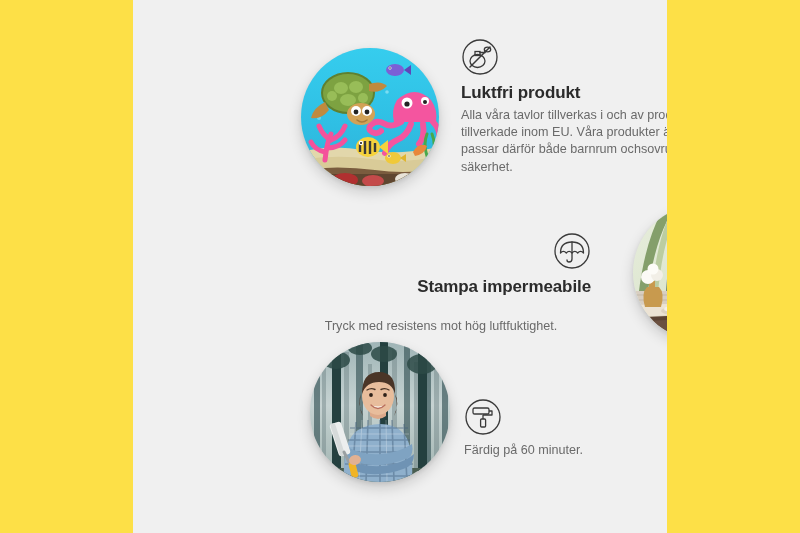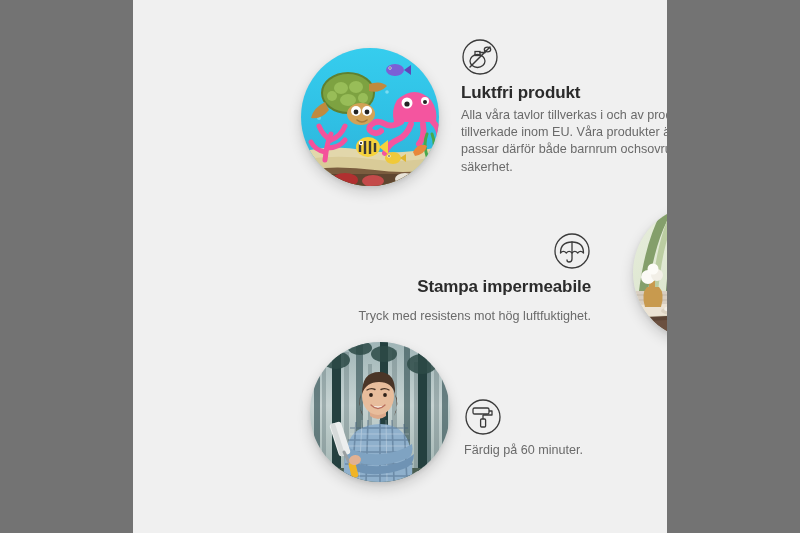--- a/index.html
+++ b/index.html
@@ -12,21 +12,21 @@
     height: 533px;
     overflow: hidden;
     font-family: "Liberation Sans", sans-serif;
     -webkit-font-smoothing: antialiased;
   }
 
   .page {
     position: relative;
     width: 800px;
     height: 533px;
-    background: #737373;
+    background: #fde047;
   }
 
   
   .panel {
     position: absolute;
     left: 133px;
     top: 0;
     width: 534px;
     height: 533px;
     background: #f0f0f0;
@@ -64,21 +64,21 @@
   }
 
   
   #block-odour { left: 328px; top: 38px; width: 300px; }
   #block-odour .icon-wrap { margin-bottom: 6px; }
   #block-odour .f-body { margin-top: 3px; width: 296px; }
 
   
   #block-water { left: 158px; top: 232px; width: 300px; text-align: right; }
   #block-water .icon-wrap { margin-left: auto; margin-bottom: 6px; }
-  #block-water .f-body { margin-top: 10px; }
+  #block-water .f-body { margin-top: 20px; text-align: center; }
 
   
   #block-mount { left: 331px; top: 398px; width: 290px; }
   #block-mount .icon-wrap { margin-bottom: 6px; }
   #block-mount .f-body { margin-top: 3px; }
 
   
   .photo {
     position: absolute;
     border-radius: 50%;

